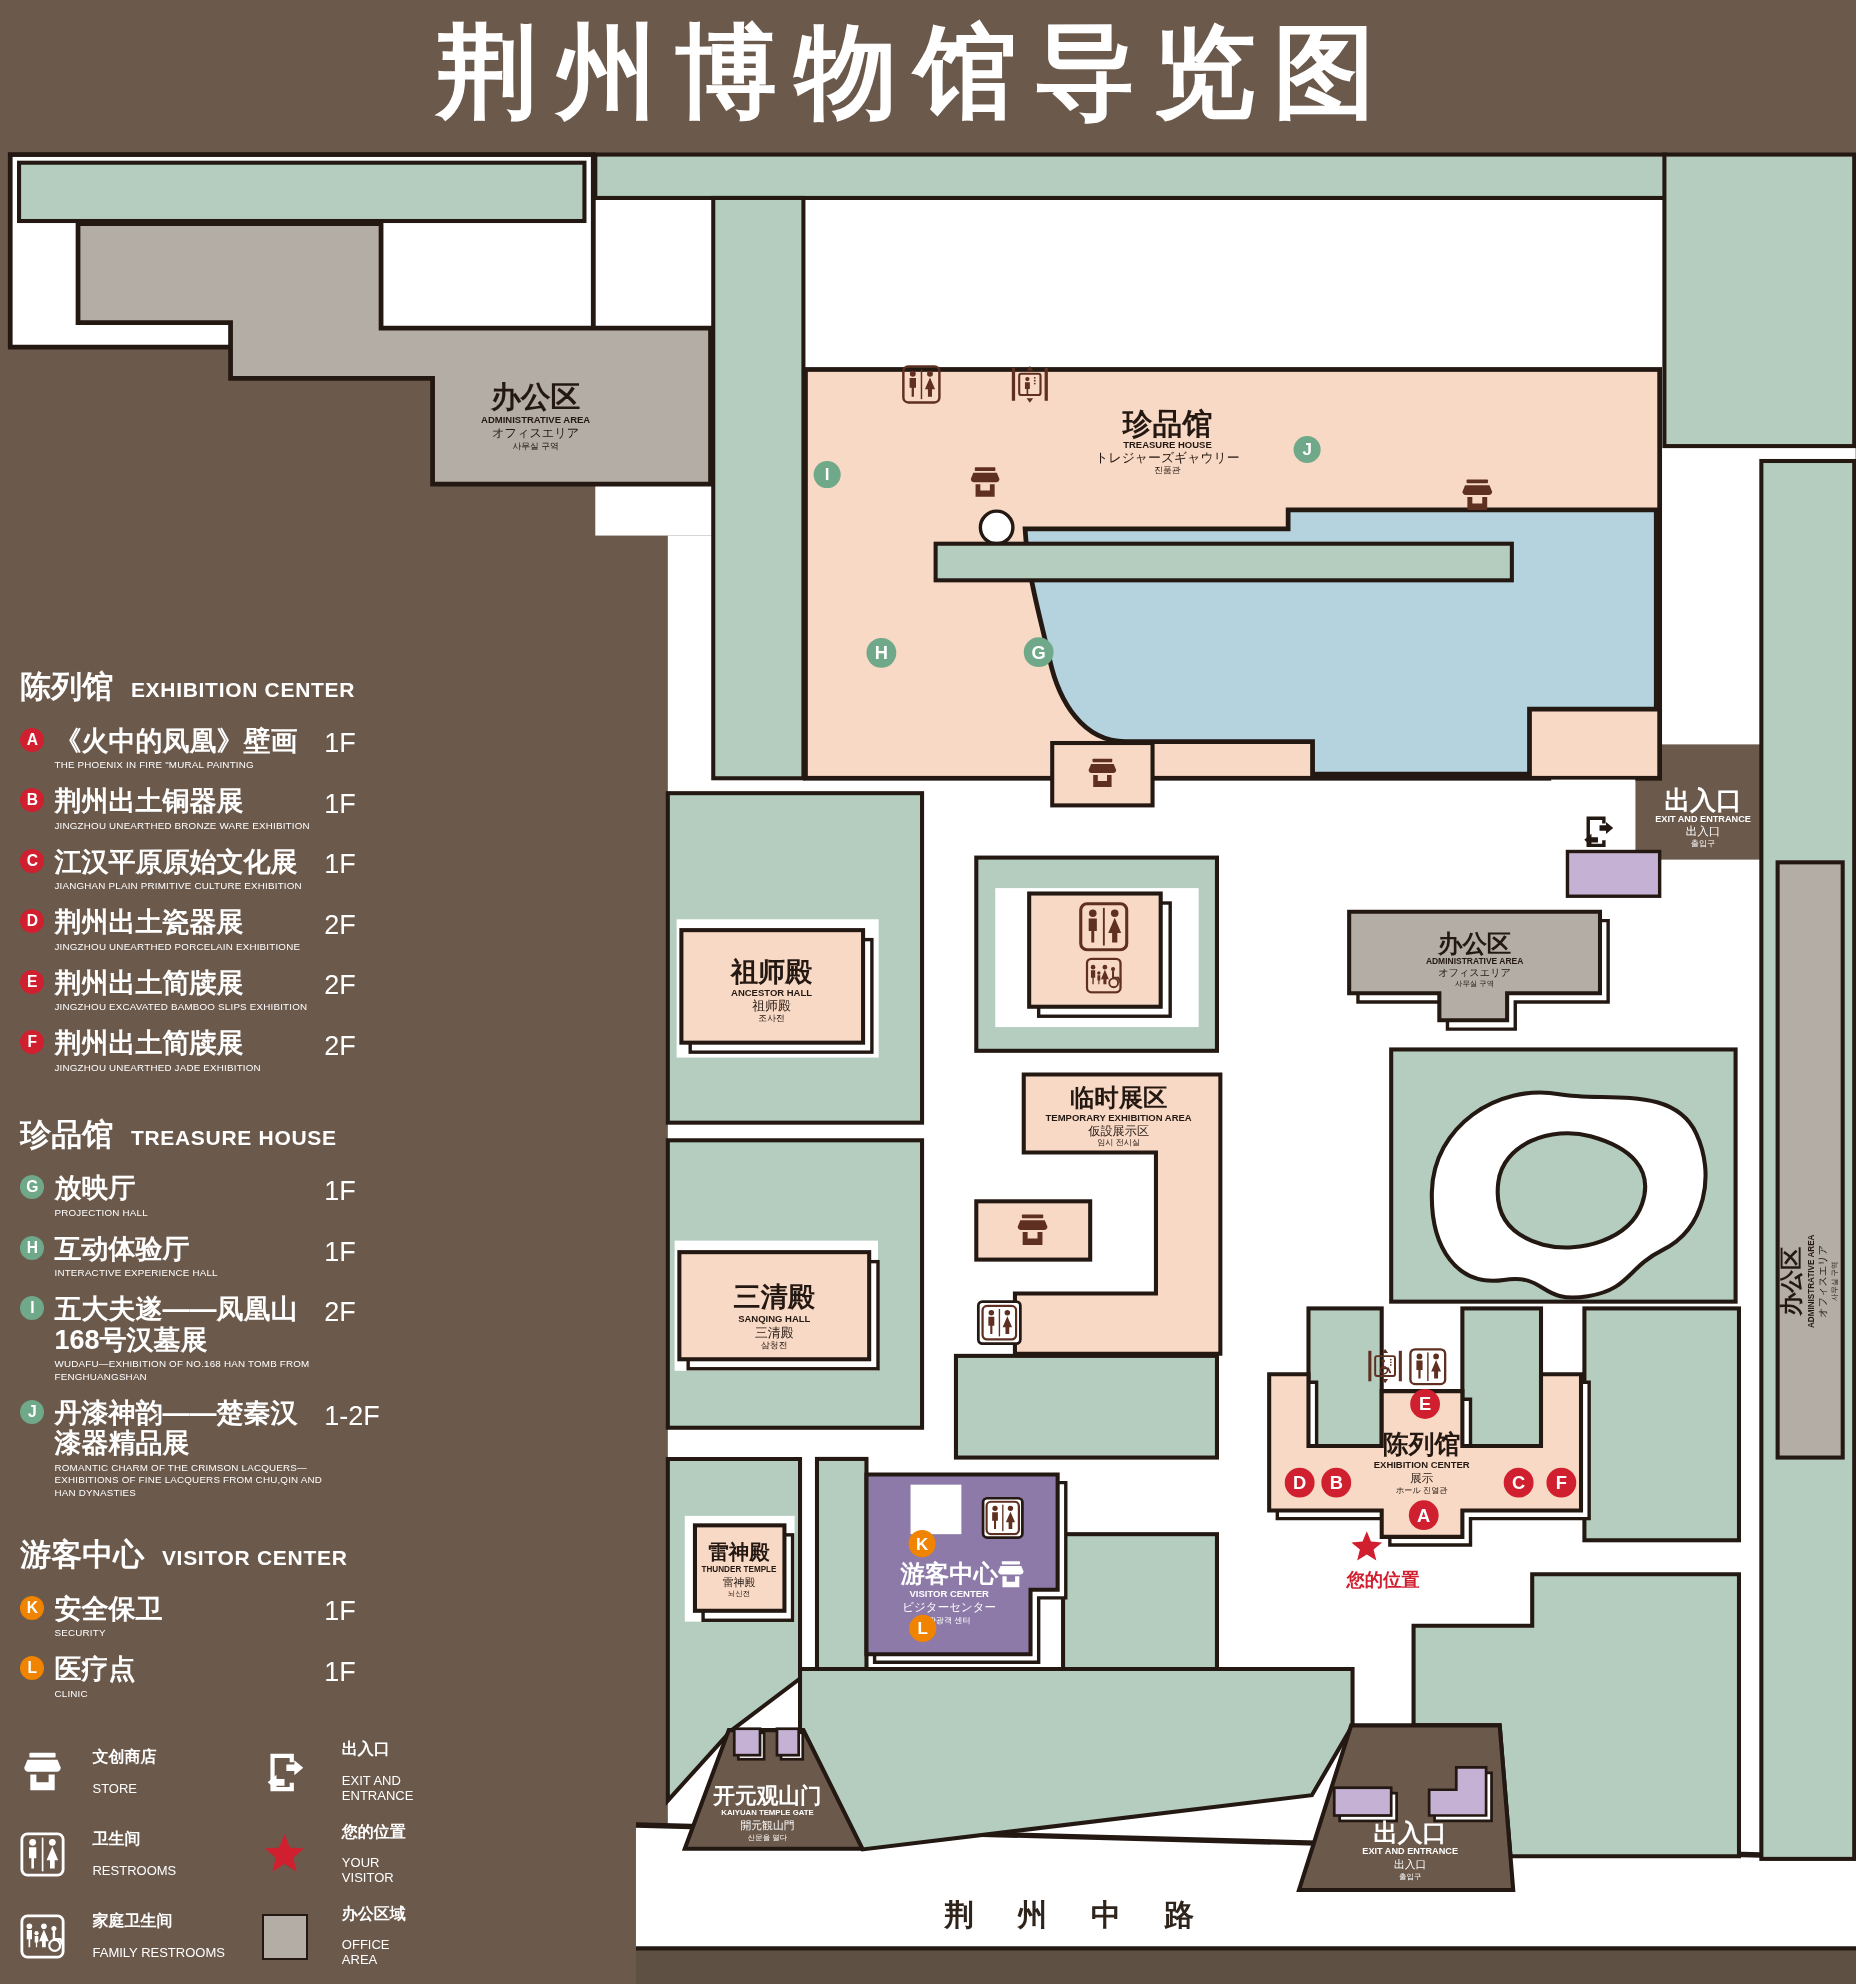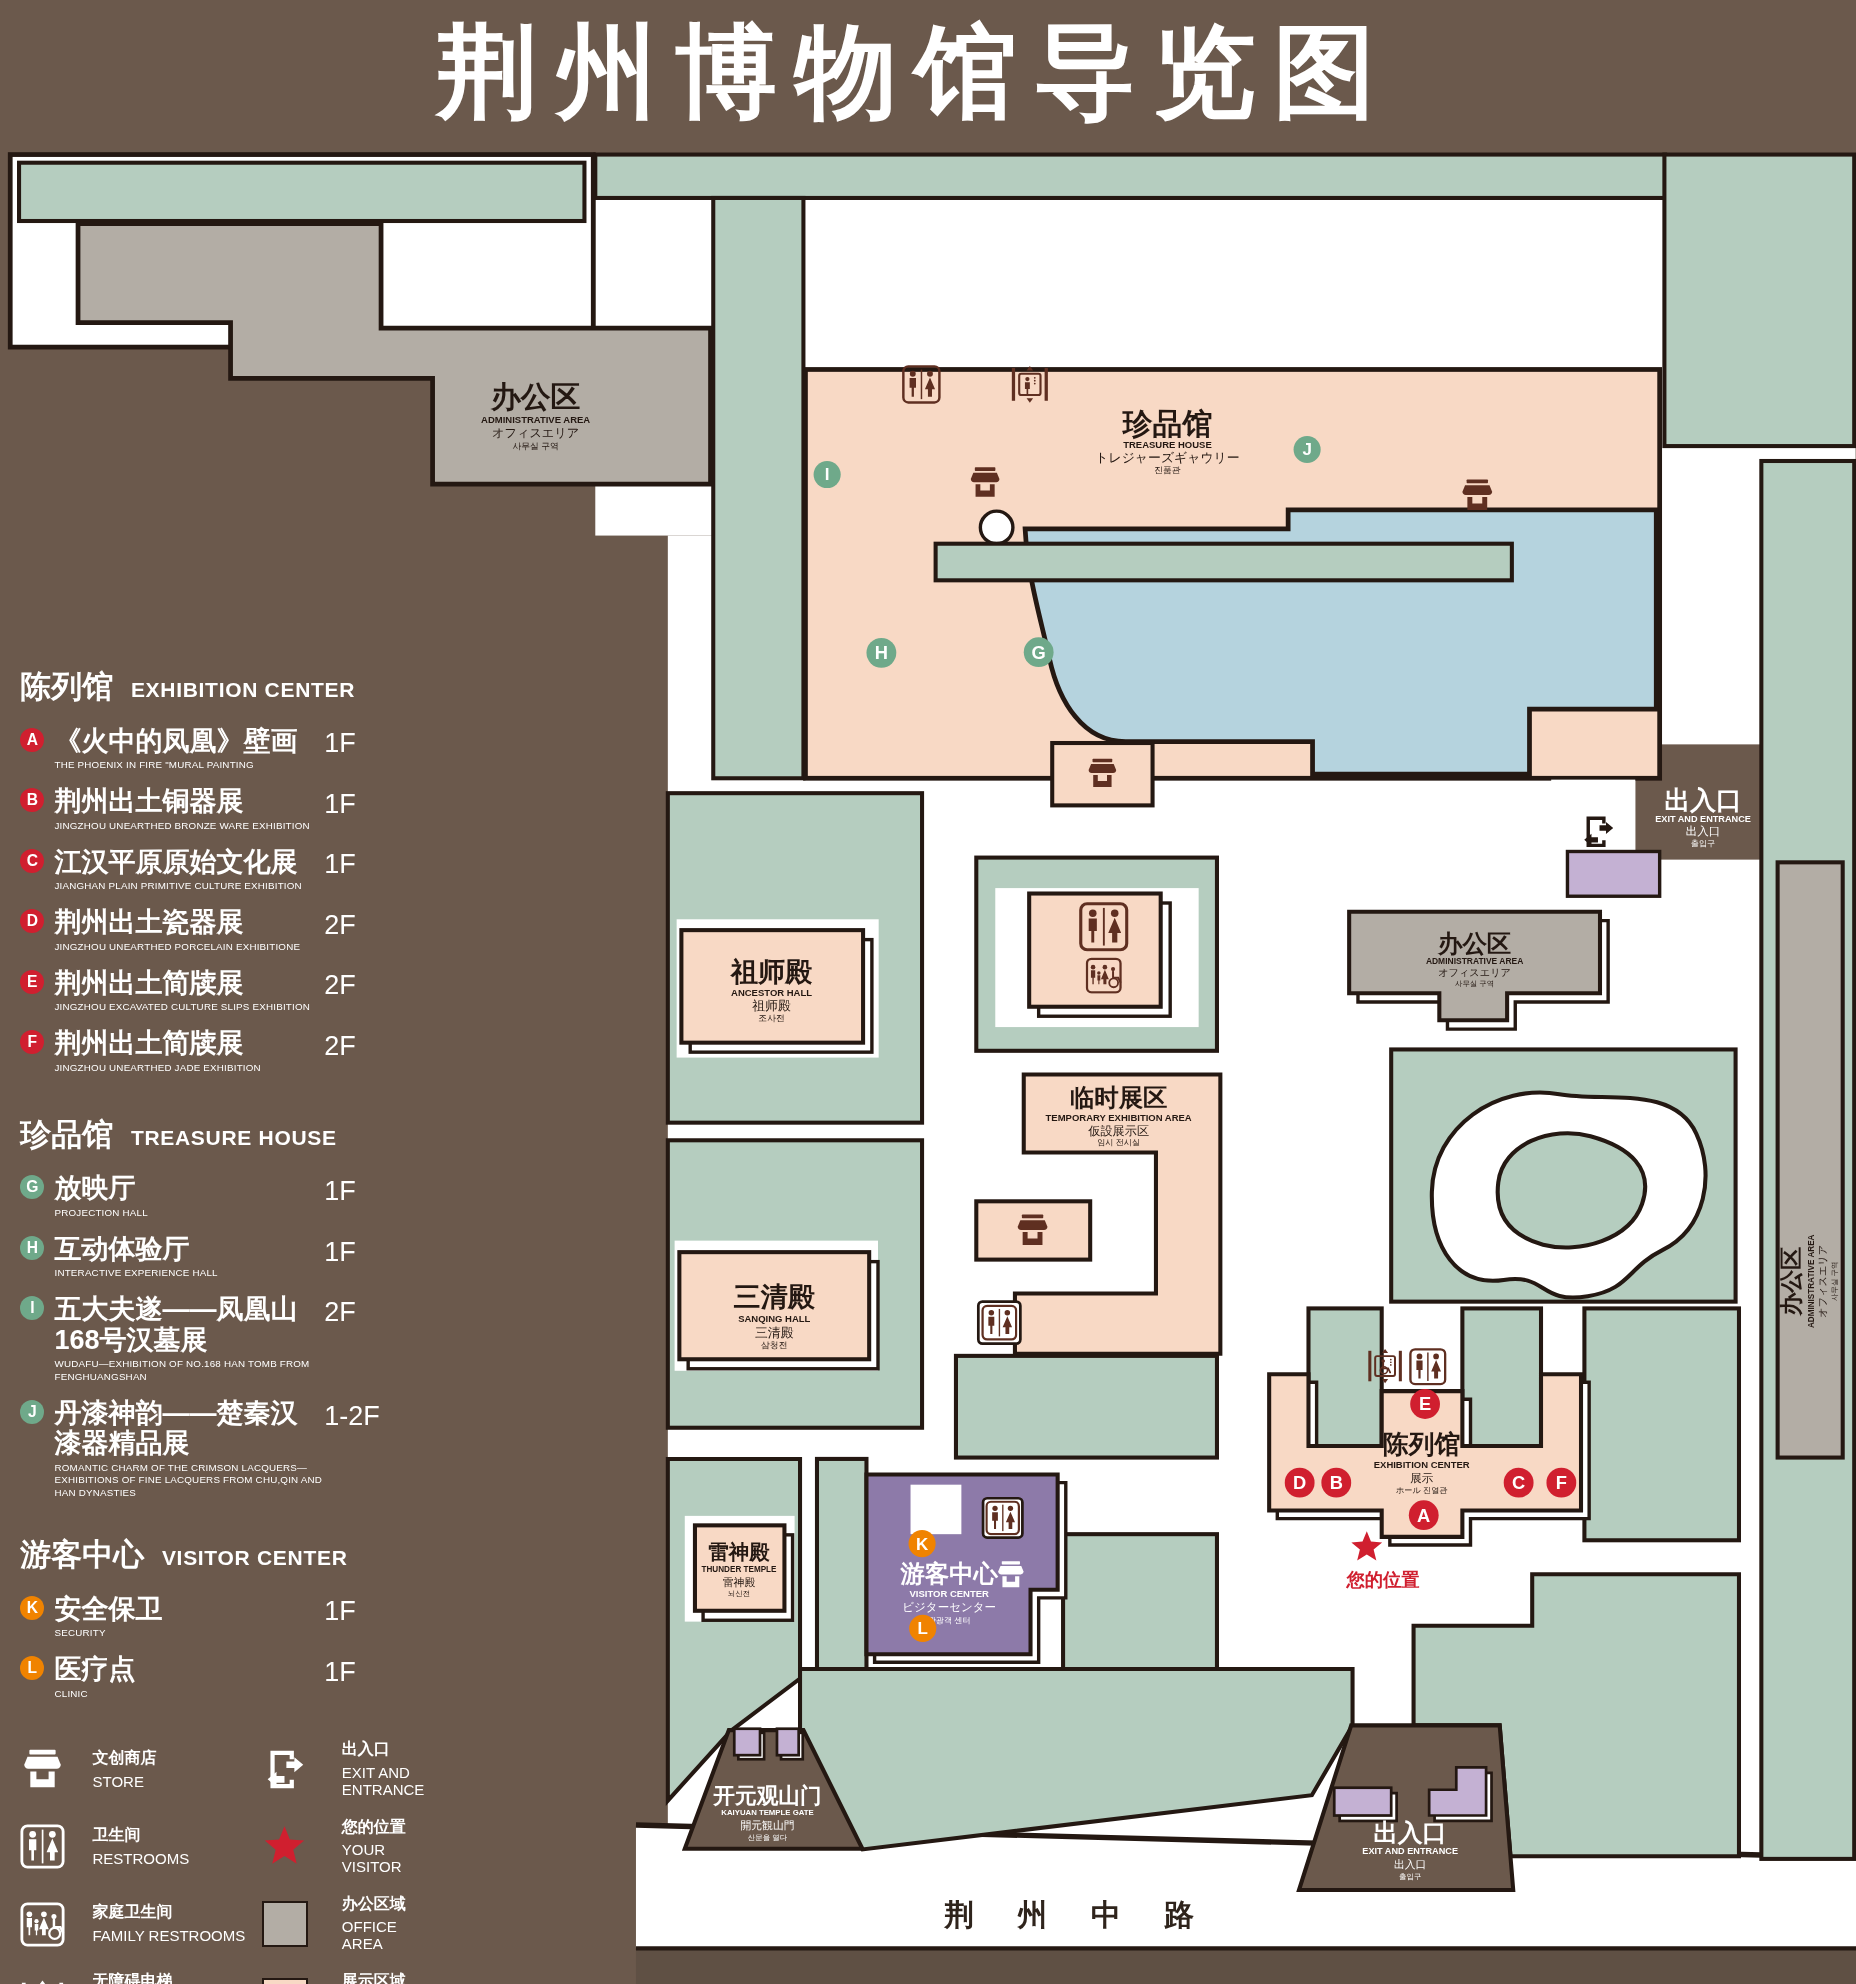--- a/index.html
+++ b/index.html
@@ -24,21 +24,21 @@
   .badge.red{background:#d01f2f;} .badge.green{background:#6fa98a;} .badge.orange{background:#f08300;}
   .it-zh{font-size:27px;font-weight:bold;line-height:1.12;}
   .it-en{font-size:9.8px;margin-top:3.4px;letter-spacing:0.2px;line-height:1.3;}
   .floor{position:absolute;left:304px;top:2.7px;font-size:27px;}
   .lg-sec{margin-bottom:33px;}
   .lg-sec.s2{margin-top:39px;} .lg-sec.s3{margin-top:34px;}
   .lg-icons{display:grid;grid-template-columns:60px 157px 68px 81px;row-gap:20.3px;column-gap:12.2px;margin-top:41px;align-items:center;}
   .ic-cell{width:45px;height:45px;color:#fff;}
   .ic-cell svg{width:45px;height:45px;display:block;}
   .ic-zh{font-size:16px;font-weight:bold;line-height:1.05;}
-  .ic-en{font-size:15px;margin-top:6px;}
+  .ic-en{font-size:13px;margin-top:15px;}
   .swatch{width:42px;height:42px;border:2.7px solid #241812;}
   .swatch.office{background:#b3ada5;} .swatch.display{background:#f8d9c5;}
   .map-svg{position:absolute;left:0;top:0;}
 </style>
 </head>
 <body>
 
 <svg width="0" height="0" style="position:absolute">
   <defs>
     <symbol id="sym-store" viewBox="0 0 48 48">
@@ -388,21 +388,21 @@
       <div>
           <div class="it-zh">荆州出土瓷器展</div>
            <div class="it-en">JINGZHOU UNEARTHED PORCELAIN EXHIBITIONE</div>
         </div>
       <span class="floor">2F</span>
     </div>
     <div class="lg-item">
       <span class="badge red">E</span>
       <div>
           <div class="it-zh">荆州出土简牍展</div>
-           <div class="it-en">JINGZHOU EXCAVATED CULTURE SLIPS EXHIBITION</div>
+           <div class="it-en">JINGZHOU EXCAVATED BAMBOO SLIPS EXHIBITION</div>
         </div>
       <span class="floor">2F</span>
     </div>
     <div class="lg-item">
       <span class="badge red">F</span>
       <div>
           <div class="it-zh">荆州出土简牍展</div>
            <div class="it-en">JINGZHOU UNEARTHED JADE EXHIBITION</div>
         </div>
       <span class="floor">2F</span>

